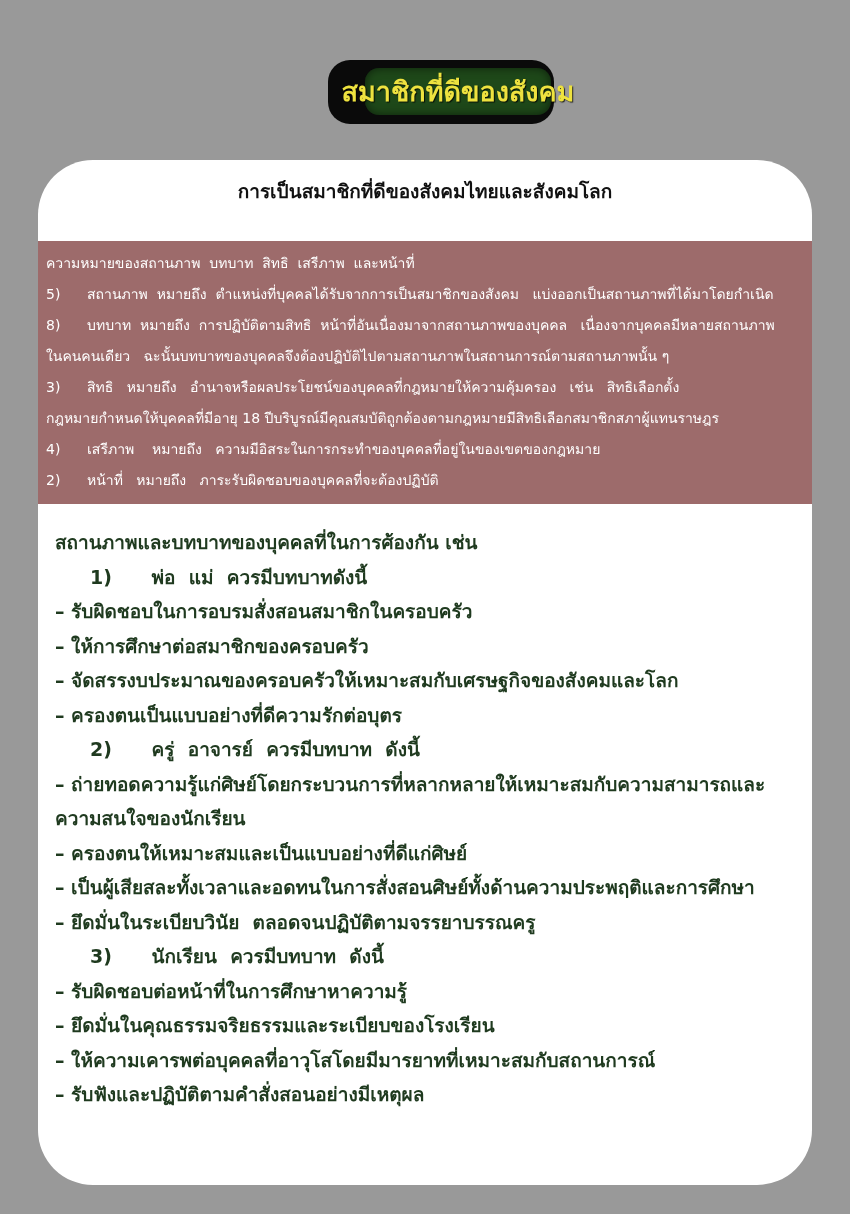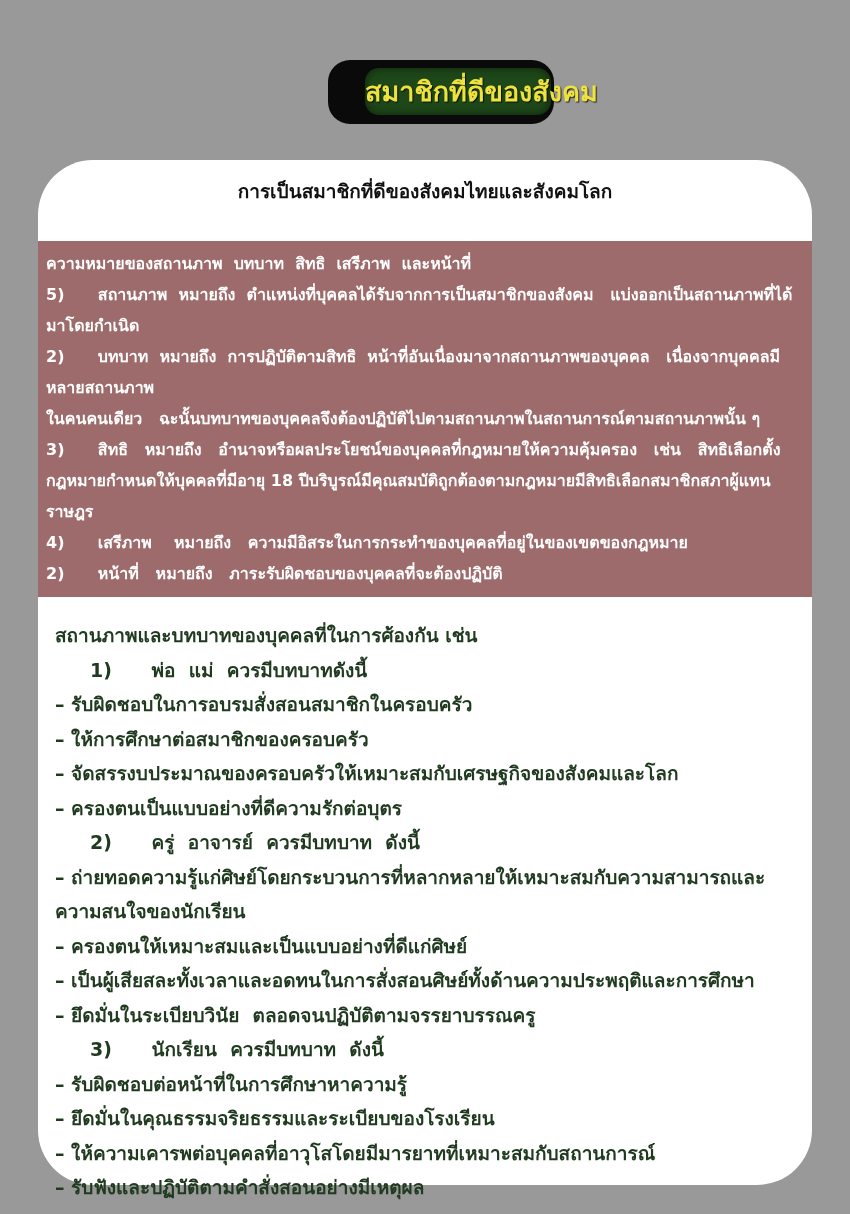--- a/index.html
+++ b/index.html
@@ -17,21 +17,21 @@
     width:226px;height:64px;
     background:var(--badge-shadow,#0a0a0a);
     border-radius:22px;
   }
   .badge-inner{
     position:absolute;
     left:13px;top:8px;right:3px;bottom:9px;
     background:var(--badge-green,#1e4819);
     border-radius:14px;
     box-shadow:inset 0 0 10px rgba(0,0,0,.55);
-    display:flex;align-items:center;margin-left:24px;
+    display:flex;align-items:center;justify-content:center;margin-left:24px;
   }
   .badge-label{
     color:var(--badge-text,#eee23f);
     font-size:27px;font-weight:bold;
     text-shadow:1px 1px 1px rgba(0,0,0,.8);
     white-space:nowrap;
   }
   
   .card{
     position:absolute;
@@ -47,21 +47,21 @@
     color:var(--title-text,#111111);
   }
   
   .def-box{
     margin-top:35px;
     background:var(--maroon,#9d6b6b);
     padding:7px 8px 8px 8px;
   }
   .def-line{
     color:var(--def-text,#ffffff);
-    font-size:16px;font-weight:bold;
+    font-size:14px;font-weight:normal;
     line-height:31px;
     white-space:pre-wrap;
   }
   
   .body-section{
     padding:21px 28px 0 17px;
   }
   .b-line{
     color:var(--body-text,#1f3a1f);
     font-size:19px;font-weight:bold;
@@ -81,21 +81,21 @@
     </div>
   </div>
 
   <div class="card">
 
     <div class="card-title">การเป็นสมาชิกที่ดีของสังคมไทยและสังคมโลก</div>
 
     <div class="def-box">
       <div class="def-line">ความหมายของสถานภาพ  บทบาท  สิทธิ  เสรีภาพ  และหน้าที่</div>
       <div class="def-line">5)      สถานภาพ  หมายถึง  ตำแหน่งที่บุคคลได้รับจากการเป็นสมาชิกของสังคม   แบ่งออกเป็นสถานภาพที่ได้มาโดยกำเนิด</div>
-      <div class="def-line">2)      บทบาท  หมายถึง  การปฏิบัติตามสิทธิ  หน้าที่อันเนื่องมาจากสถานภาพของบุคคล   เนื่องจากบุคคลมีหลายสถานภาพ</div>
+      <div class="def-line">8)      บทบาท  หมายถึง  การปฏิบัติตามสิทธิ  หน้าที่อันเนื่องมาจากสถานภาพของบุคคล   เนื่องจากบุคคลมีหลายสถานภาพ</div>
       <div class="def-line">ในคนคนเดียว   ฉะนั้นบทบาทของบุคคลจึงต้องปฏิบัติไปตามสถานภาพในสถานการณ์ตามสถานภาพนั้น ๆ</div>
       <div class="def-line">3)      สิทธิ   หมายถึง   อำนาจหรือผลประโยชน์ของบุคคลที่กฎหมายให้ความคุ้มครอง   เช่น   สิทธิเลือกตั้ง</div>
       <div class="def-line">กฎหมายกำหนดให้บุคคลที่มีอายุ 18 ปีบริบูรณ์มีคุณสมบัติถูกต้องตามกฎหมายมีสิทธิเลือกสมาชิกสภาผู้แทนราษฎร</div>
       <div class="def-line">4)      เสรีภาพ    หมายถึง   ความมีอิสระในการกระทำของบุคคลที่อยู่ในของเขตของกฎหมาย</div>
       <div class="def-line">2)      หน้าที่   หมายถึง   ภาระรับผิดชอบของบุคคลที่จะต้องปฏิบัติ</div>
     </div>
 
     <div class="body-section">
       <div class="b-line">สถานภาพและบทบาทของบุคคลที่ในการศ้องกัน เช่น</div>
       <div class="b-line numbered">1)      พ่อ  แม่  ควรมีบทบาทดังนี้</div>

